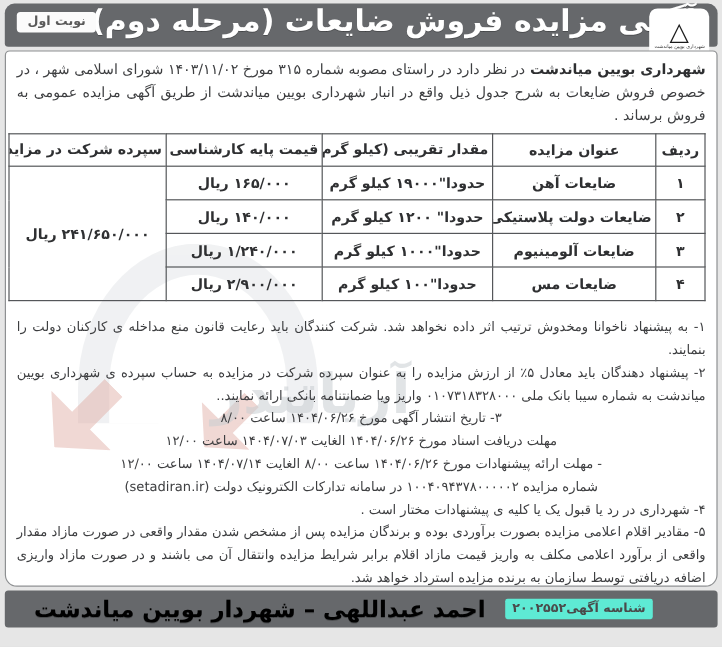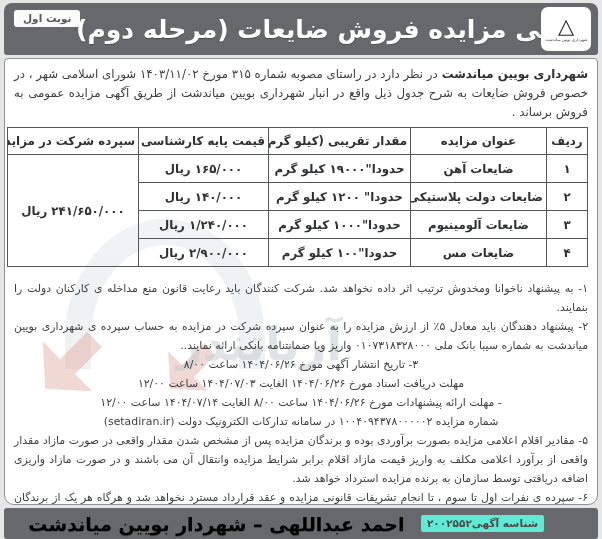--- a/index.html
+++ b/index.html
@@ -12,24 +12,24 @@
   .page {
     width:602px; height:539px;
     padding:3px 4px;
     background:#e6e6e6;
     position:relative;
     overflow:hidden;
   }
   
   .header {
     position:relative;
-    height:52px;
+    height:36px;
     background:#66686b;
     border-radius:8px 8px 3px 3px;
-    display:flex; align-items:center; justify-content:center;
+    display:flex; justify-content:center;
   }
   .header .title {
     color:#ffffff;
     font-weight:bold;
     font-size:25px;
     letter-spacing:-0.5px;
     padding-left:54px;
     text-shadow:0 1px 0 rgba(0,0,0,.25);
     white-space:nowrap;
   }
@@ -228,20 +228,21 @@
         </tbody>
       </table>
 
       <div class="conditions">
         <p>۱- به پیشنهاد ناخوانا ومخدوش ترتیب اثر داده نخواهد شد. شرکت کنندگان باید رعایت قانون منع مداخله ی کارکنان دولت را بنمایند.</p>
         <p>۲- پیشنهاد دهندگان باید معادل ۵٪ از ارزش مزایده را به عنوان سپرده شرکت در مزایده به حساب سپرده ی شهرداری بویین میاندشت به شماره سیبا بانک ملی ۰۱۰۷۳۱۸۳۲۸۰۰۰ واریز ویا ضمانتنامه بانکی ارائه نمایند..</p>
         <p class="short">۳- تاریخ انتشار آگهی مورخ ۱۴۰۴/۰۶/۲۶ ساعت ۸/۰۰</p>
         <p class="short">مهلت دریافت اسناد مورخ ۱۴۰۴/۰۶/۲۶ الغایت ۱۴۰۴/۰۷/۰۳ ساعت ۱۲/۰۰</p>
         <p class="short">- مهلت ارائه پیشنهادات مورخ ۱۴۰۴/۰۶/۲۶ ساعت ۸/۰۰ الغایت ۱۴۰۴/۰۷/۱۴ ساعت ۱۲/۰۰</p>
         <p class="short">شماره مزایده ۱۰۰۴۰۹۴۳۷۸۰۰۰۰۰۲ در سامانه تدارکات الکترونیک دولت (setadiran.ir)</p>
+        <p>۴- شهرداری در رد یا قبول یک یا کلیه ی پیشنهادات مختار است .</p>
         <p>۵- مقادیر اقلام اعلامی مزایده بصورت برآوردی بوده و برندگان مزایده پس از مشخص شدن مقدار واقعی در صورت مازاد مقدار واقعی از برآورد اعلامی مکلف به واریز قیمت مازاد اقلام برابر شرایط مزایده وانتقال آن می باشند و در صورت مازاد واریزی اضافه دریافتی توسط سازمان به برنده مزایده استرداد خواهد شد.</p>
         <p>۶- سپرده ی نفرات اول تا سوم ، تا انجام تشریفات قانونی مزایده و عقد قرارداد مسترد نخواهد شد و هرگاه هر یک از برندگان حاضر به عقد قرارداد در موعد مقرر نشوند ، سپرده ی آنان به نفع شهرداری ضبط خواهد شد .</p>
 
       </div>
     </div>
   </div>
 
   <div class="footer">
     <div class="ad-id-badge"><span>شناسه آگهی</span><span>۲۰۰۲۵۵۲</span></div>
     <div class="signature">احمد عبداللهی – شهردار بویین میاندشت</div>

